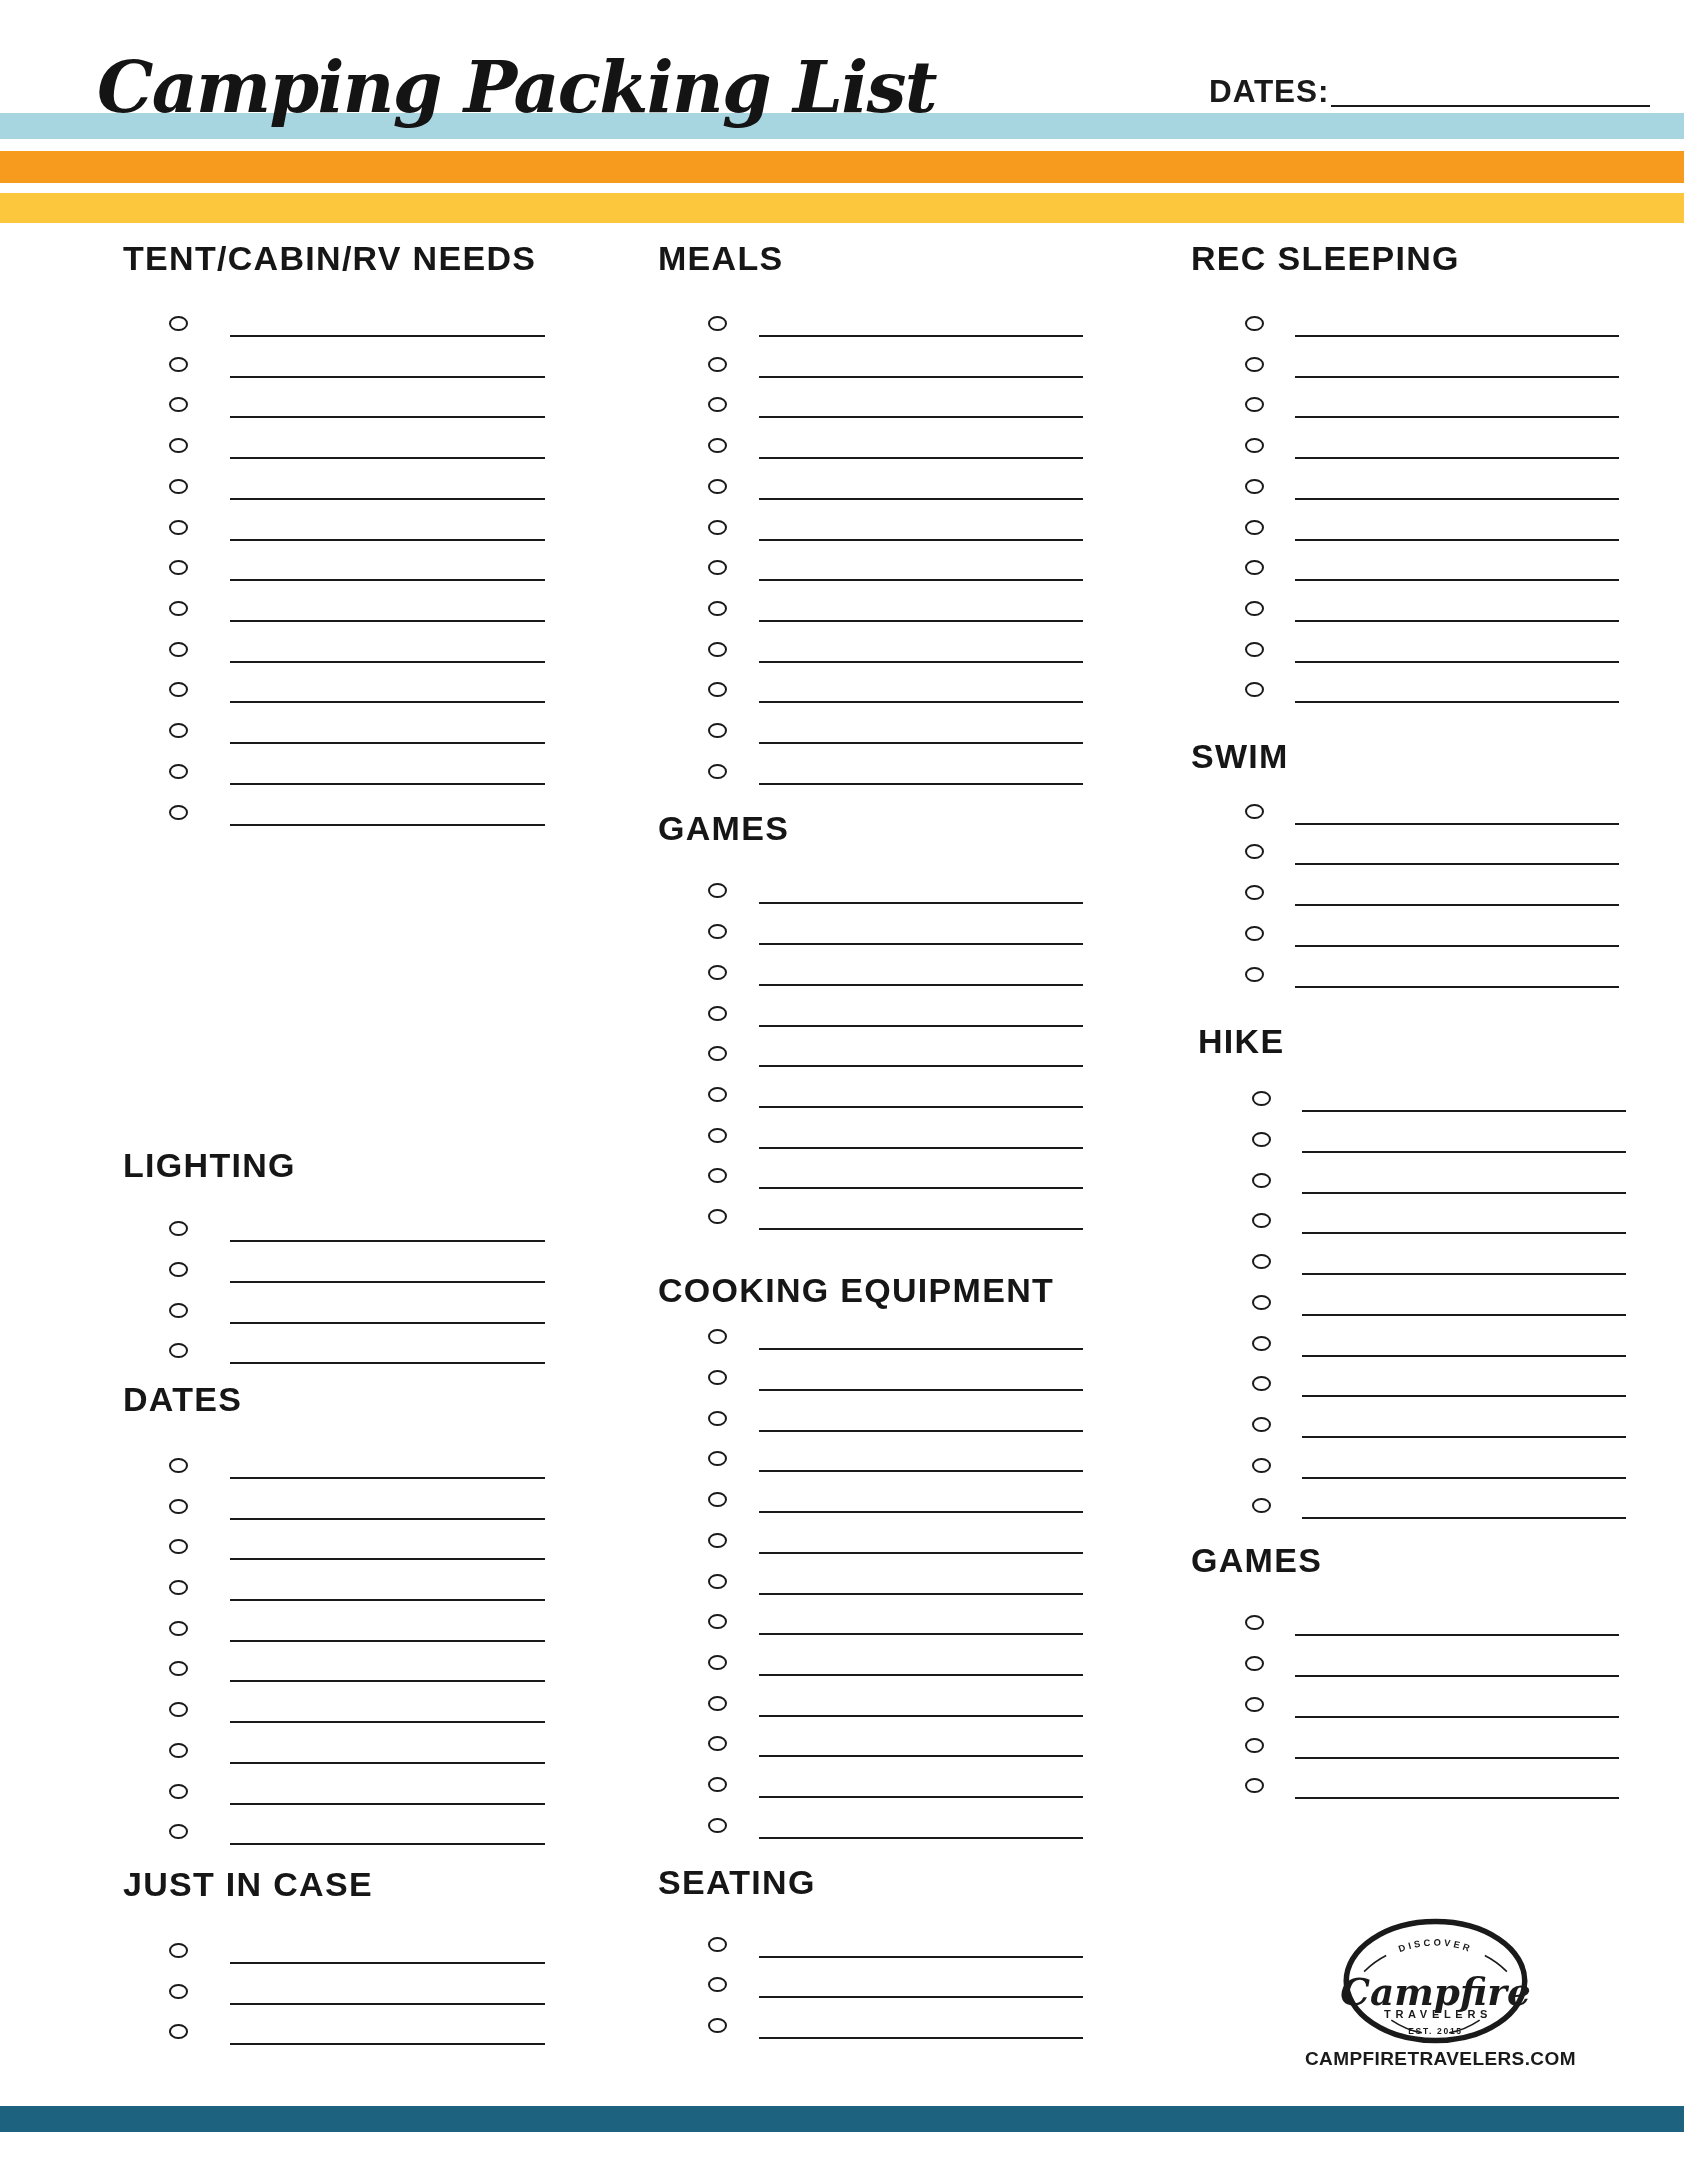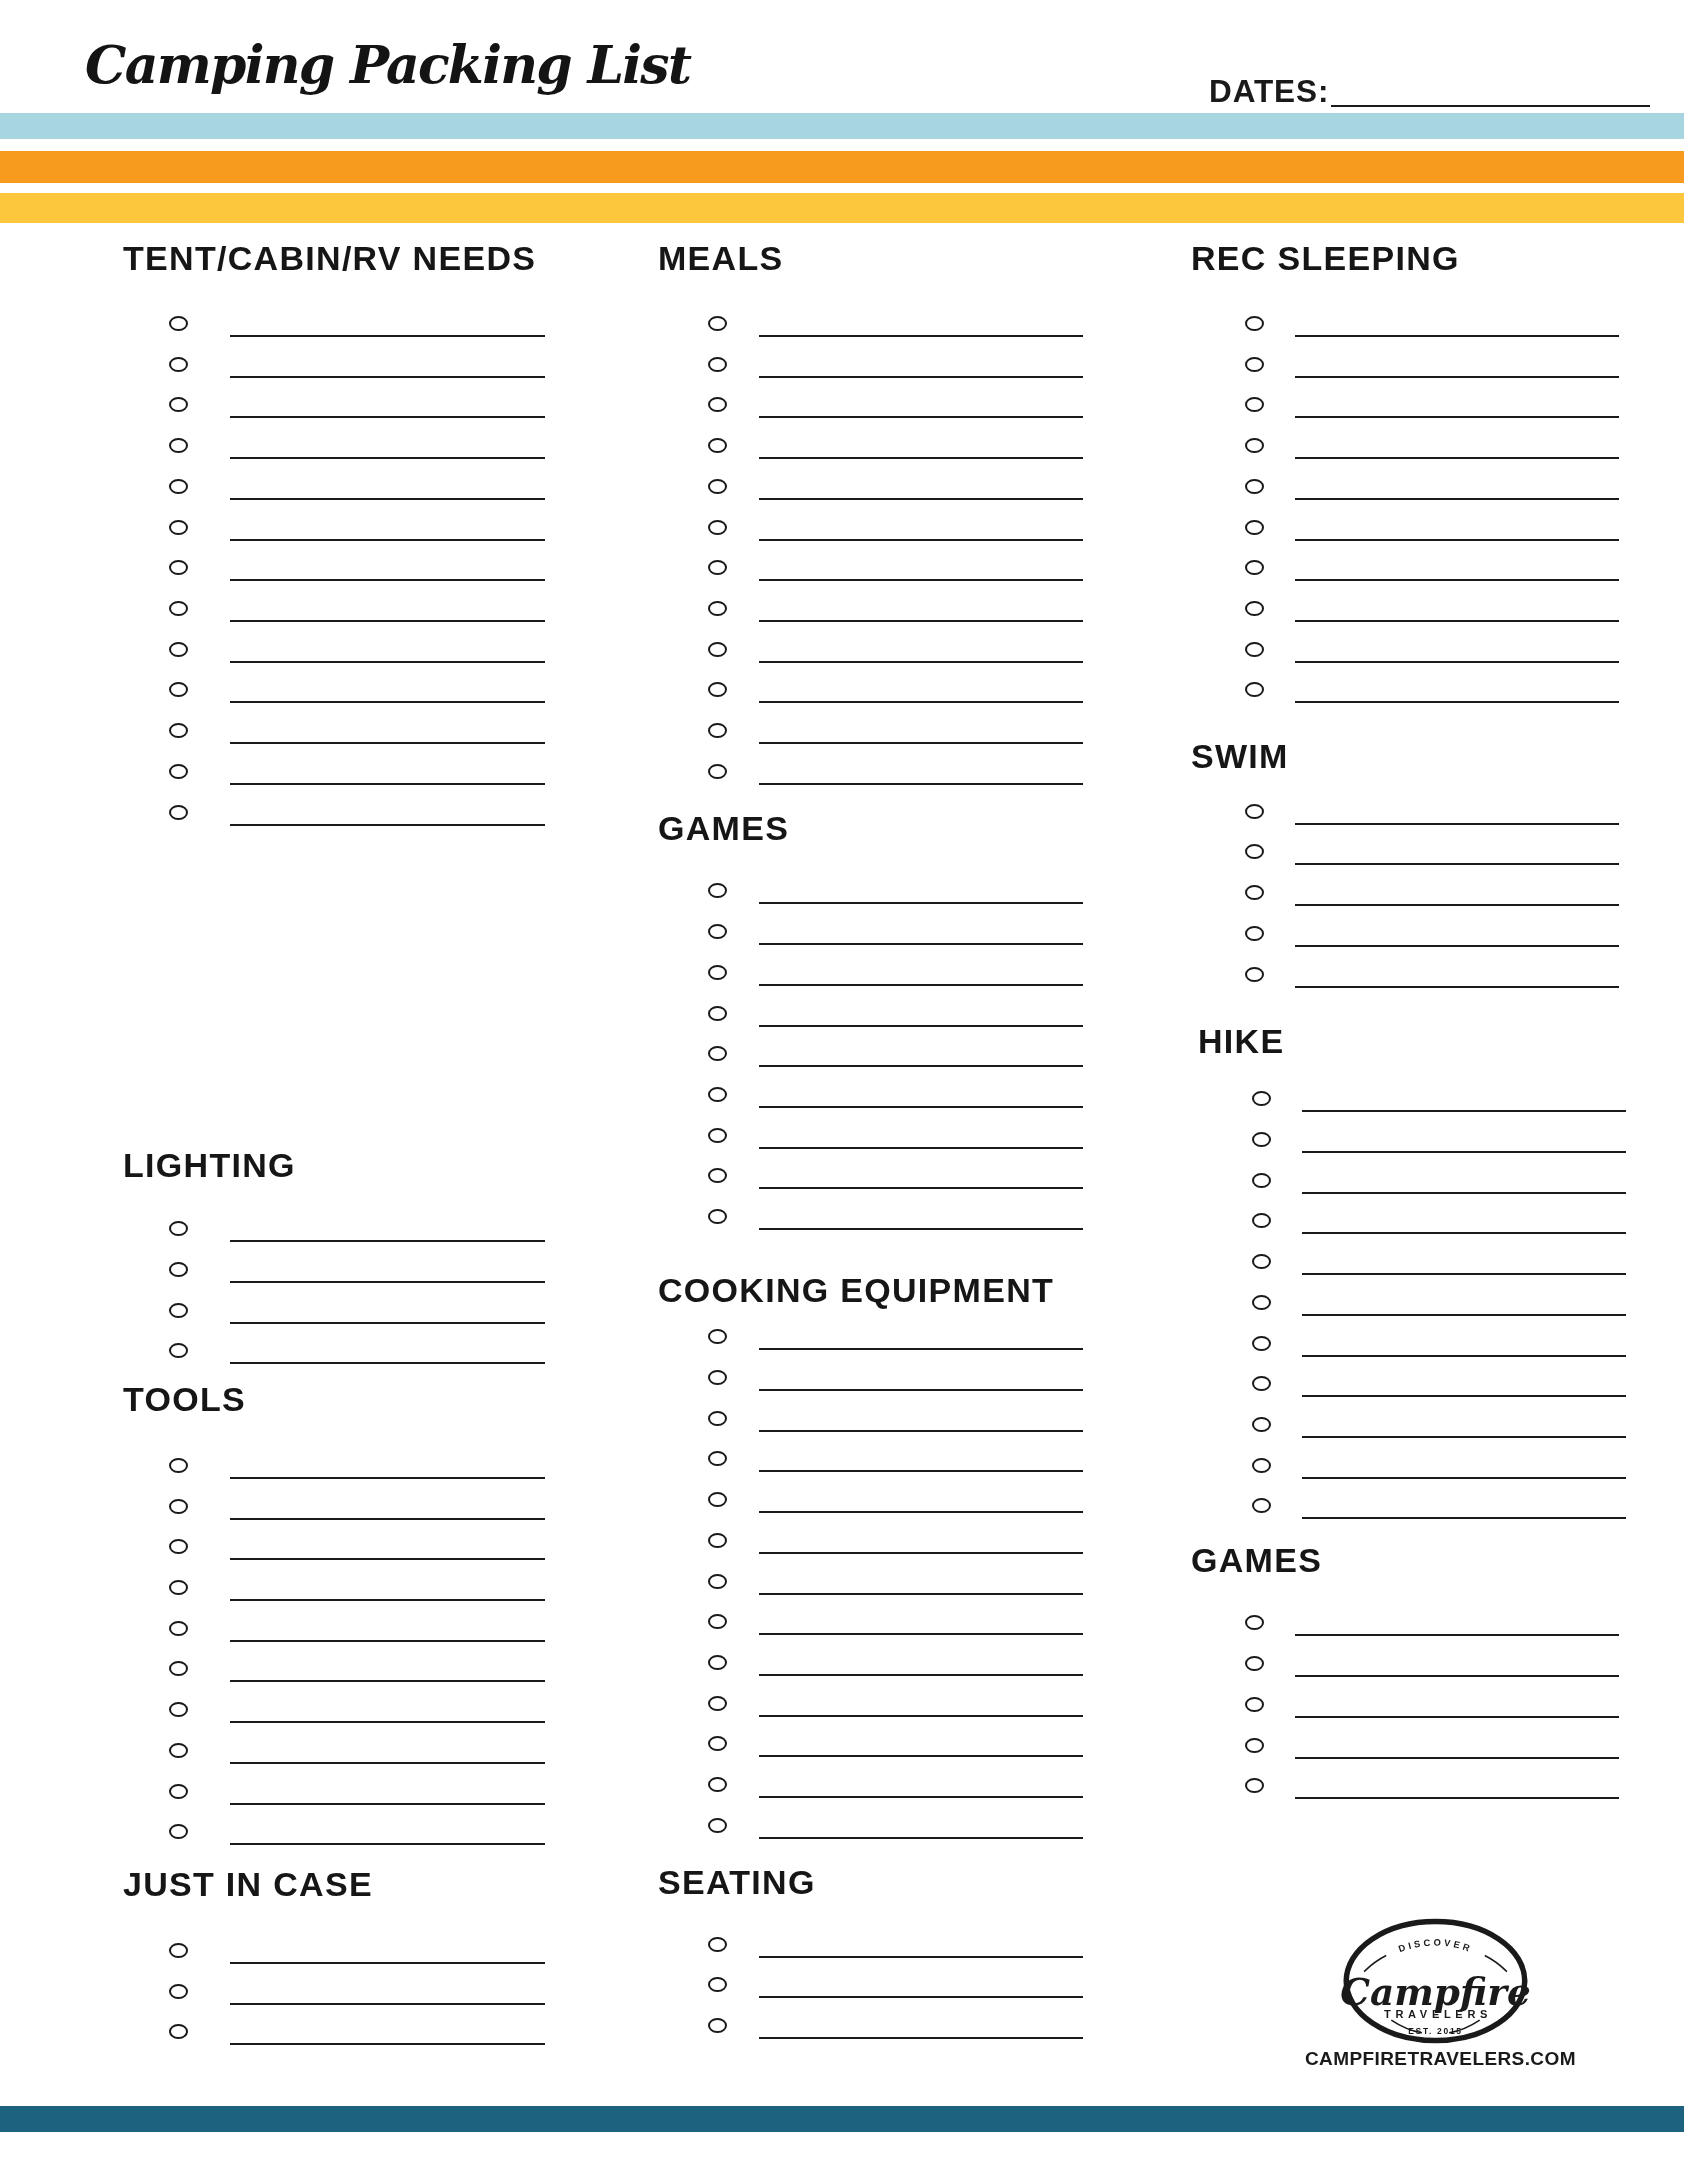--- a/index.html
+++ b/index.html
@@ -2,23 +2,23 @@
 <html style="font-size:13.6px"><head>
 <meta charset="utf-8">
 <style>
   html,body{margin:0;padding:0;background:#ffffff;}
   .page{
     position:relative;width:1685px;height:2181px;background:#ffffff;
     font-family:"Liberation Sans",sans-serif;overflow:hidden;color:#1a1a1a;
   }
   
   .title{
-    position:absolute;left:85px;top:36px;margin:0;z-index:3;
+    position:absolute;left:85px;top:36px;margin:12px;z-index:3;
     font-family:"DejaVu Serif",serif;font-style:italic;font-weight:bold;
-    font-size:52px;line-height:1.1;letter-spacing:-1.7px;color:#141414;white-space:nowrap;
+    font-size:71px;line-height:1.1;letter-spacing:-1.7px;color:#141414;white-space:nowrap;
   }
   .dates-label{
     position:absolute;left:1209px;top:73px;z-index:3;
     font-weight:bold;font-size:31.5px;letter-spacing:0.9px;white-space:nowrap;
   }
   .dates-line{
     position:absolute;left:1331px;top:73px;width:319px;height:32px;z-index:3;
     border-bottom:2.6px solid #1a1a1a;
   }
   .stripe{position:absolute;left:0;width:1685px;z-index:1;}
@@ -134,21 +134,21 @@
       <div class="row" style="top: 155px;">
         <span class="bubble"></span>
         <span class="blank-line"></span>
       </div>
       <div class="row" style="top: 195px;">
         <span class="bubble"></span>
         <span class="blank-line"></span>
       </div>
     </div>
   <div class="sec c1" style="left:123px;top:1382px;">
-      <div class="sec-title">TOOLS</div>
+      <div class="sec-title">DATES</div>
       <div class="row" style="top: 76px;">
         <span class="bubble"></span>
         <span class="blank-line"></span>
       </div>
       <div class="row" style="top: 117px;">
         <span class="bubble"></span>
         <span class="blank-line"></span>
       </div>
       <div class="row" style="top: 157px;">
         <span class="bubble"></span>

